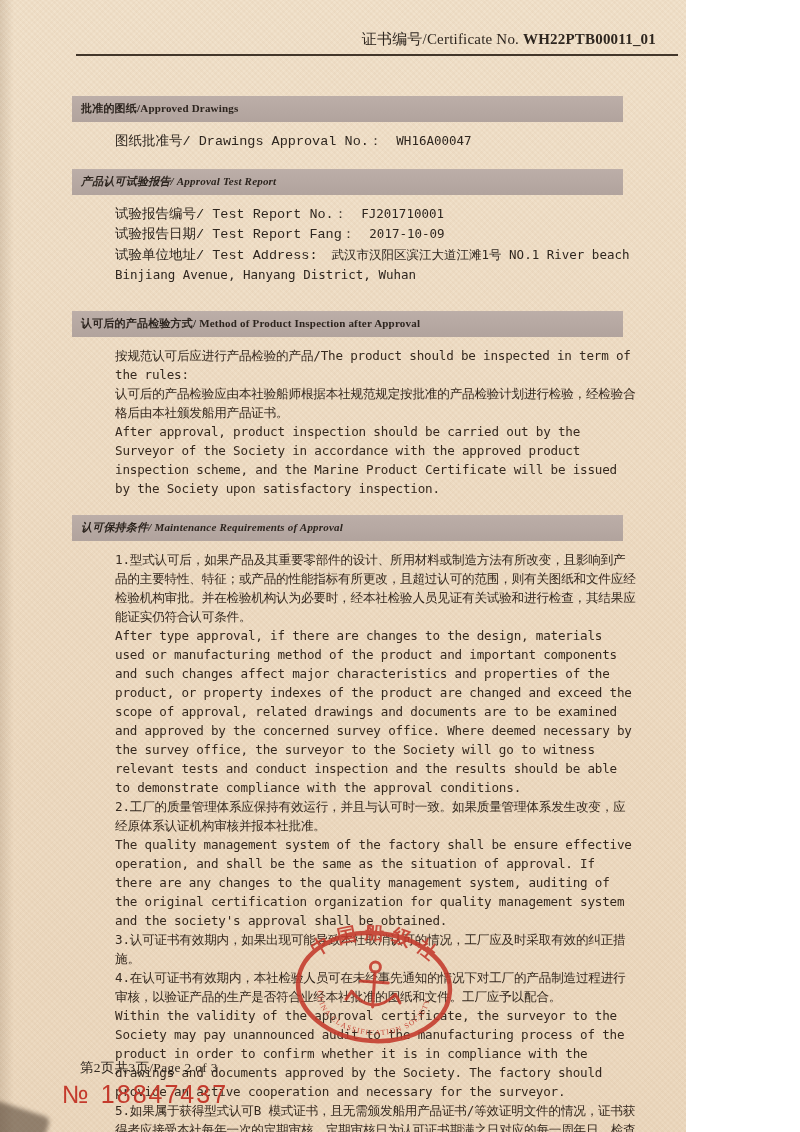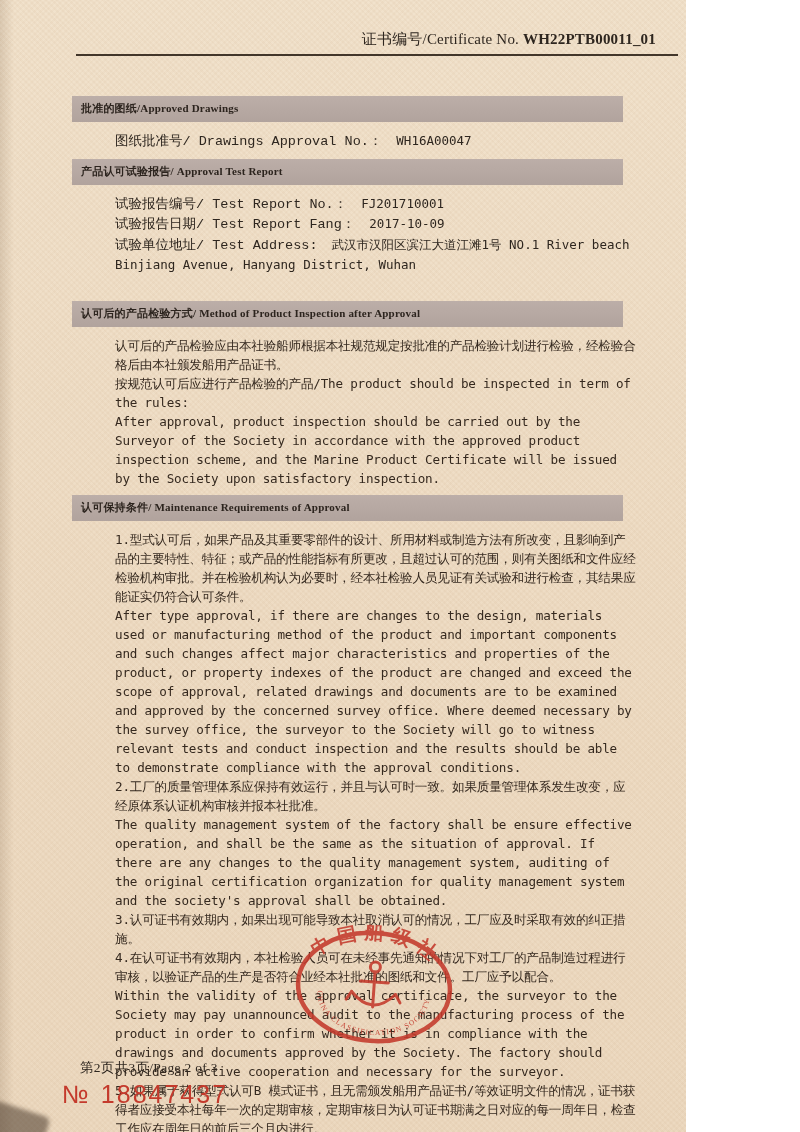--- a/index.html
+++ b/index.html
@@ -53,21 +53,21 @@
   .field-value{ font-family:"DejaVu Sans Mono", monospace; font-size:12.5px; margin-left:14px; }
 
   .body-block{ margin:9px 50px 0 115px; }
   .body-block p{
     font-family:"DejaVu Sans Mono","Liberation Mono", monospace;
     font-size:12.6px; line-height:19px;
     letter-spacing:-0.2px;
     color:#35291f;
   }
   .mt-bar-lg{ margin-top:26px; }
-  .mt-bar-md{ margin-top:7px; }
+  .mt-bar-md{ margin-top:17px;font-style:italic; }
 
   .footer-page{
     position:absolute; left:80px; top:1059px;
     font-size:13.5px; font-weight:normal; letter-spacing:.3px;
   }
   .serial{
     position:absolute; left:62px; top:1080px;
     color:#c43a2c; font-size:25px; letter-spacing:2px;
     font-family:Liberation Sans, sans-serif;
     text-align:right;
@@ -135,22 +135,22 @@
       <div class="field-row">
         <span class="field-label">试验报告日期/ Test Report Fang：</span><span class="field-value">2017-10-09</span>
       </div>
       <div class="field-row">
         <span class="field-label">试验单位地址/ Test Address:</span><span class="field-value">武汉市汉阳区滨江大道江滩1号    NO.1 River beach Binjiang Avenue, Hanyang District, Wuhan</span>
       </div>
     </div>
 
     <div class="section-bar mt-bar-lg">认可后的产品检验方式/ Method of Product Inspection after Approval</div>
     <div class="body-block">
+      <p>按规范认可后应进行产品检验的产品/The product should be inspected in term of the rules:</p>
       <p>认可后的产品检验应由本社验船师根据本社规范规定按批准的产品检验计划进行检验，经检验合格后由本社颁发船用产品证书。</p>
-      <p>按规范认可后应进行产品检验的产品/The product should be inspected in term of the rules:</p>
       <p>After approval, product inspection should be carried out by the Surveyor of the Society in accordance with the approved product inspection scheme, and the Marine Product Certificate will be issued by the Society upon satisfactory inspection.</p>
     </div>
 
     <div class="section-bar mt-bar-md">认可保持条件/ Maintenance Requirements of Approval</div>
     <div class="body-block">
       <p>1.型式认可后，如果产品及其重要零部件的设计、所用材料或制造方法有所改变，且影响到产品的主要特性、特征；或产品的性能指标有所更改，且超过认可的范围，则有关图纸和文件应经检验机构审批。并在检验机构认为必要时，经本社检验人员见证有关试验和进行检查，其结果应能证实仍符合认可条件。</p>
       <p>After type approval, if there are changes to the design, materials used or manufacturing method of the product and important components and such changes affect major characteristics and properties of the product, or property indexes of the product are changed and exceed the scope of approval, related drawings and documents are to be examined and approved by the concerned survey office. Where deemed necessary by the survey office, the surveyor to the Society will go to witness relevant tests and conduct inspection and the results should be able to demonstrate compliance with the approval conditions.</p>
       <p>2.工厂的质量管理体系应保持有效运行，并且与认可时一致。如果质量管理体系发生改变，应经原体系认证机构审核并报本社批准。</p>
       <p>The quality management system of the factory shall be ensure effective operation, and shall be the same as the situation of approval. If there are any changes to the quality management system, auditing of the original certification organization for quality management system and the society's approval shall be obtained.</p>
       <p>3.认可证书有效期内，如果出现可能导致本社取消认可的情况，工厂应及时采取有效的纠正措施。</p>

